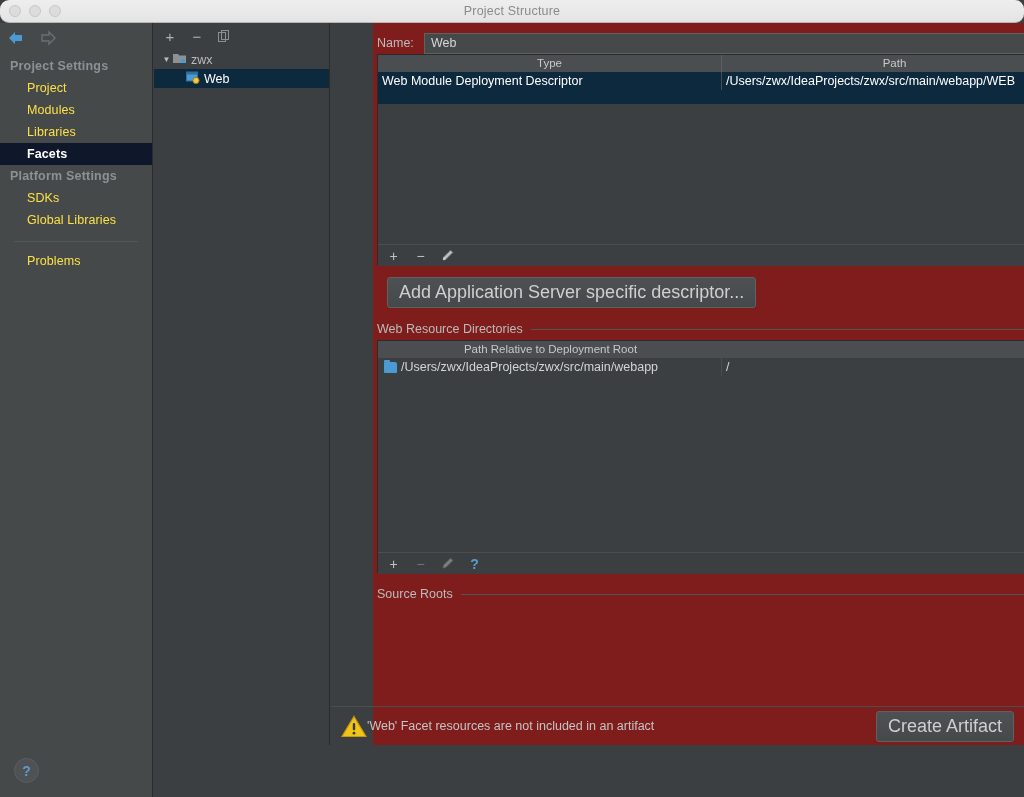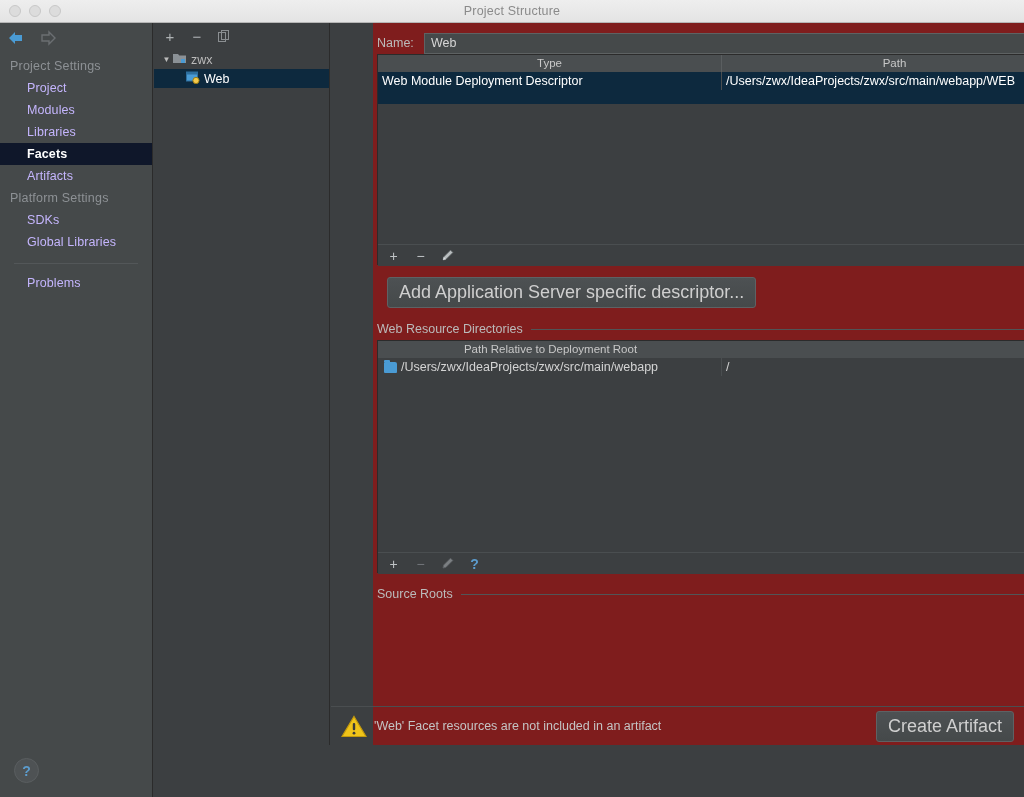--- a/index.html
+++ b/index.html
@@ -15,21 +15,21 @@
     background: #3c3f41;
     overflow: hidden;
   }
 
   
   .titlebar {
     position: absolute; top: 0; left: 0;
     width: 1024px; height: 23px;
     background: linear-gradient(to bottom, #eeeeee 0%, #e4e4e4 100%);
     border-bottom: 1px solid #b6b6b6;
-    display: flex; align-items: center;
+    display: flex; align-items: center; border-radius: 9px;
   }
   .lights { display: flex; gap: 8px; margin-left: 9px; }
   .light {
     width: 12px; height: 12px; border-radius: 50%;
     background: #dcdcdc; border: 1px solid #c8c8c8;
   }
   .title-text {
     position: absolute; left: 0; right: 0; text-align: center;
     font-size: 12.5px; color: #8a8a8a;
     letter-spacing: .2px;
@@ -42,25 +42,25 @@
     background: #45494a;
     border-right: 1px solid #2b2b2b;
   }
   .nav-arrows {
     height: 30px; display: flex; align-items: center;
     padding-left: 7px; gap: 12px;
   }
   .arrow { width: 19px; height: 16px; display: block; }
   .side-list { margin-top: 2px; }
   .side-group {
-    font-size: 12.5px; color: #8d9195; font-weight: normal;
+    font-size: 12.5px; color: #8d9195; font-weight: bold;
     padding: 4px 0 4px 10px; letter-spacing: .2px;
   }
   .side-item {
-    font-size: 12.5px; color: #c4b5fd;
+    font-size: 12.5px; color: #fde047;
     padding: 4px 0 4px 27px; letter-spacing: .1px;
     white-space: nowrap;
   }
   .side-item.selected {
     background: #0f172a; color: #ffffff; font-weight: bold;
   }
   .side-sep {
     height: 1px; background: #535759;
     margin: 10px 14px 8px 14px;
   }
@@ -186,21 +186,21 @@
   }
 
   
   .warnbar {
     position: absolute; left: 331px; top: 706px;
     width: 693px; height: 39px;
     display: flex; align-items: center;
     border-top: 1px solid #4a4e50;
   }
   .warn-ico { margin-left: 10px; width: 26px; height: 23px; flex: none; }
-  .warn-text { font-size: 12.5px; color: #c4c4c4; margin-left: 7px; }
+  .warn-text { font-size: 12.5px; color: #c4c4c4; }
   .create-artifact { margin-left: auto; margin-right: 10px; }
 
   .bottombar {
     position: absolute; left: 0; top: 745px;
     width: 1024px; height: 52px;
     background: #3c3f41;
     border-top: 1px solid #4a4e50;
   }
   .bottom-btns {
     position: absolute; right: 14px; top: 12px;
@@ -240,21 +240,20 @@
         </svg>
       </span>
     </div>
 
     <div class="side-list">
       <div class="side-group">Project Settings</div>
       <div class="side-item">Project</div>
       <div class="side-item">Modules</div>
       <div class="side-item">Libraries</div>
       <div class="side-item selected">Facets</div>
-      <div class="side-item">Artifacts</div>
       <div class="side-group">Platform Settings</div>
       <div class="side-item">SDKs</div>
       <div class="side-item">Global Libraries</div>
       <div class="side-sep"></div>
       <div class="side-item">Problems</div>
     </div>
 
     <div class="help-round">?</div>
   </div>
 

